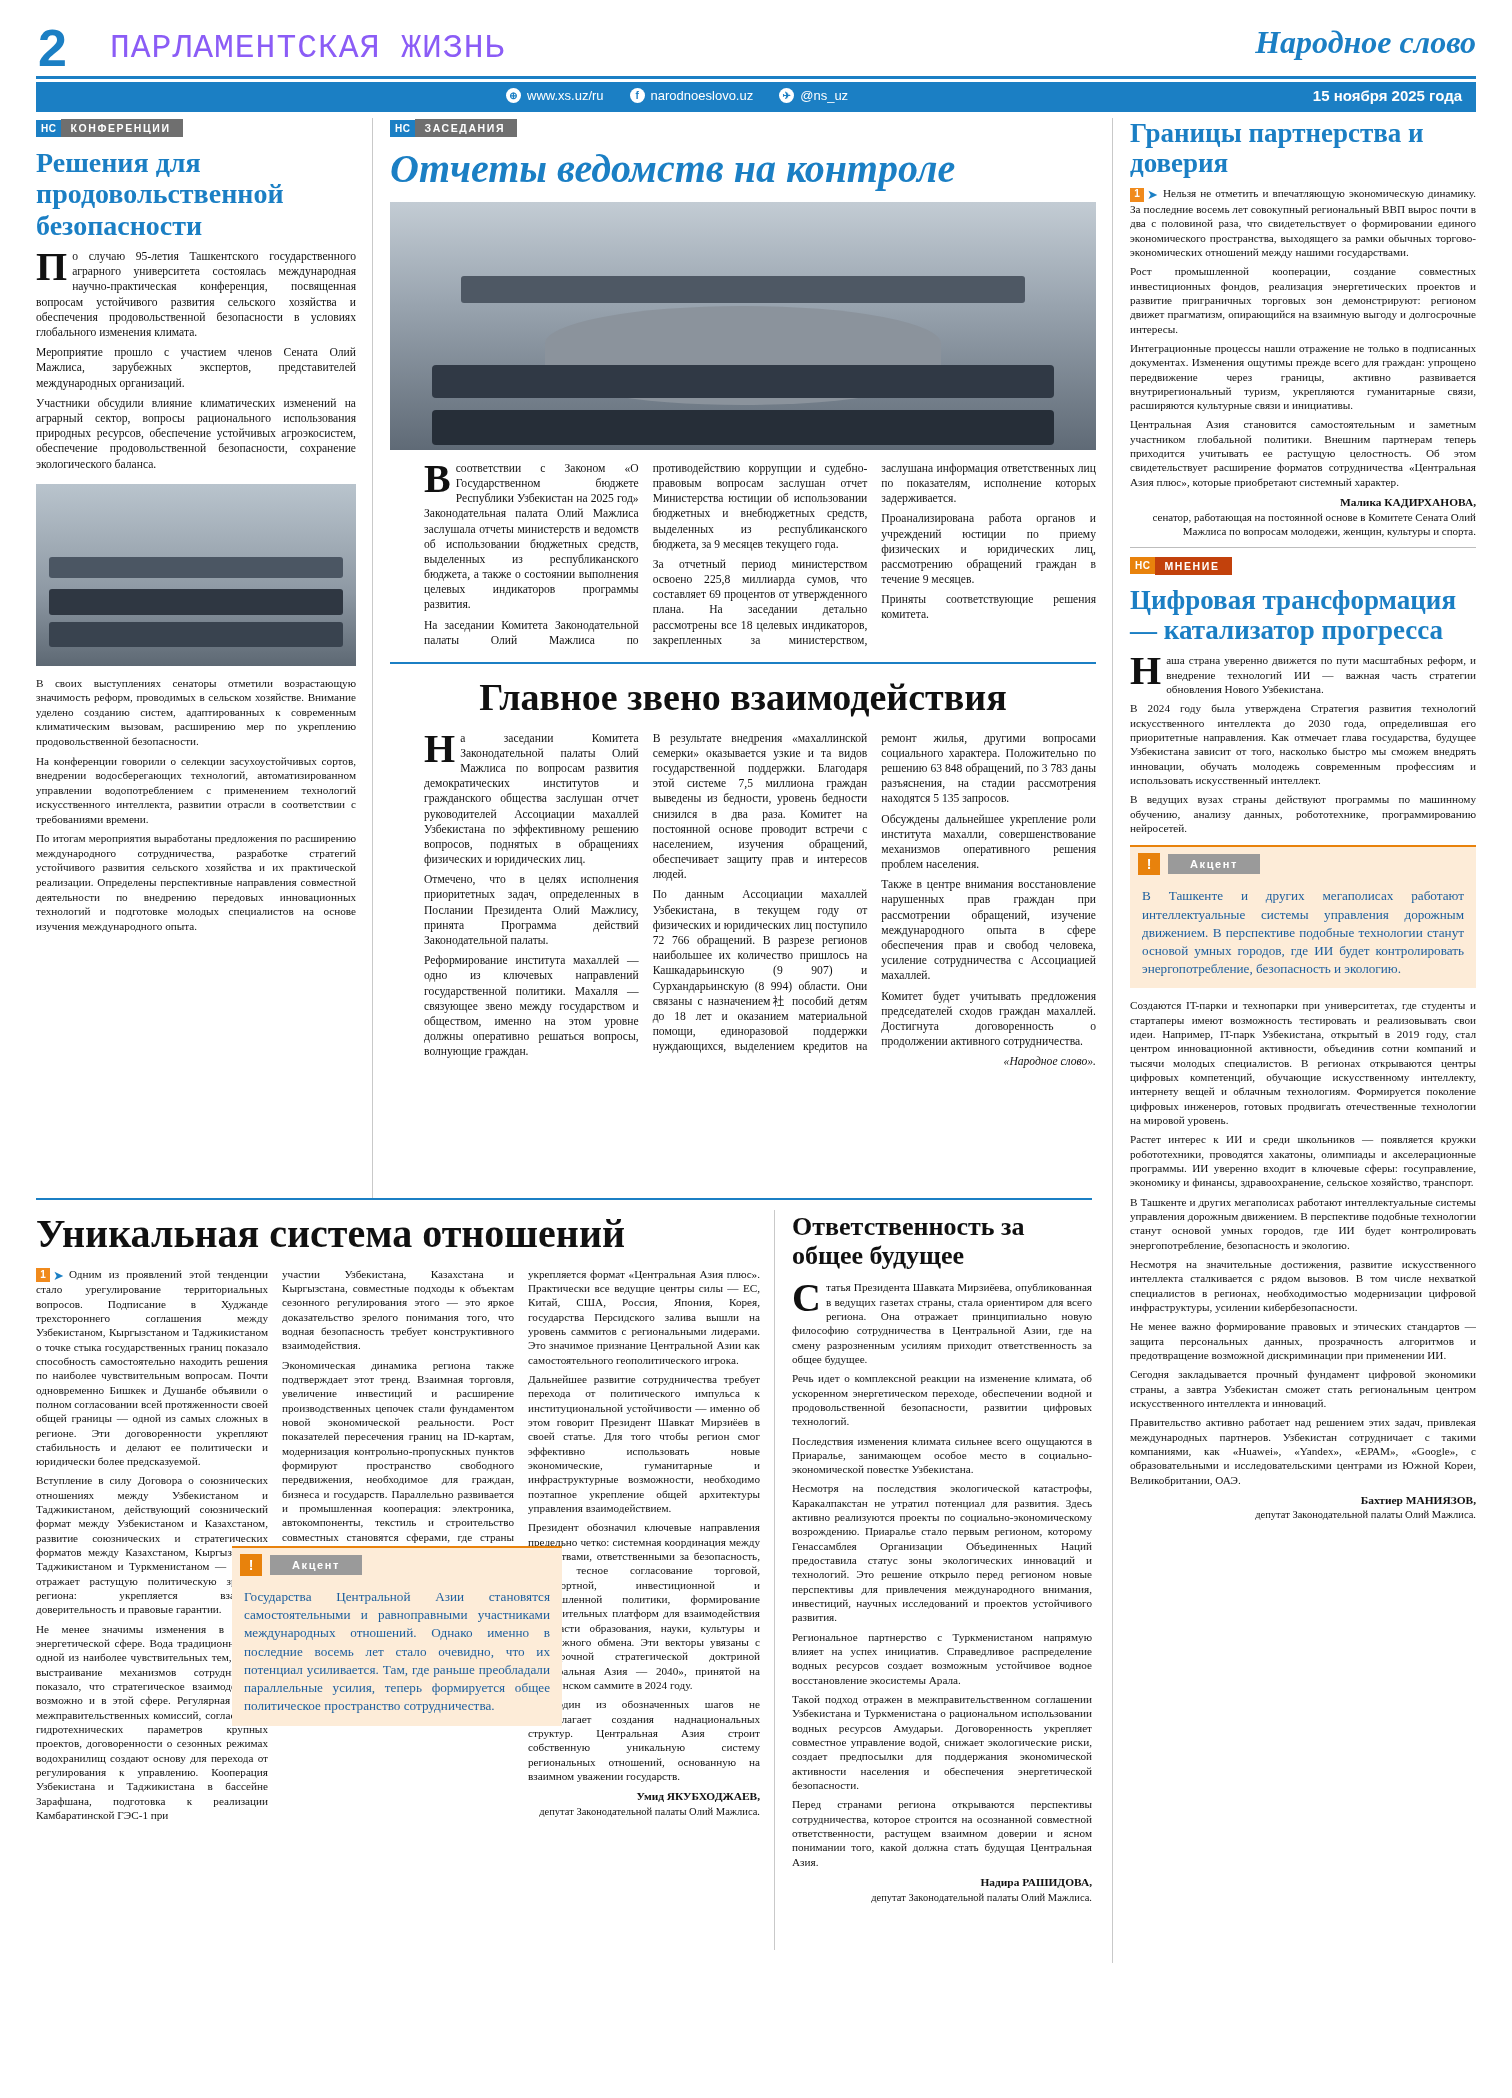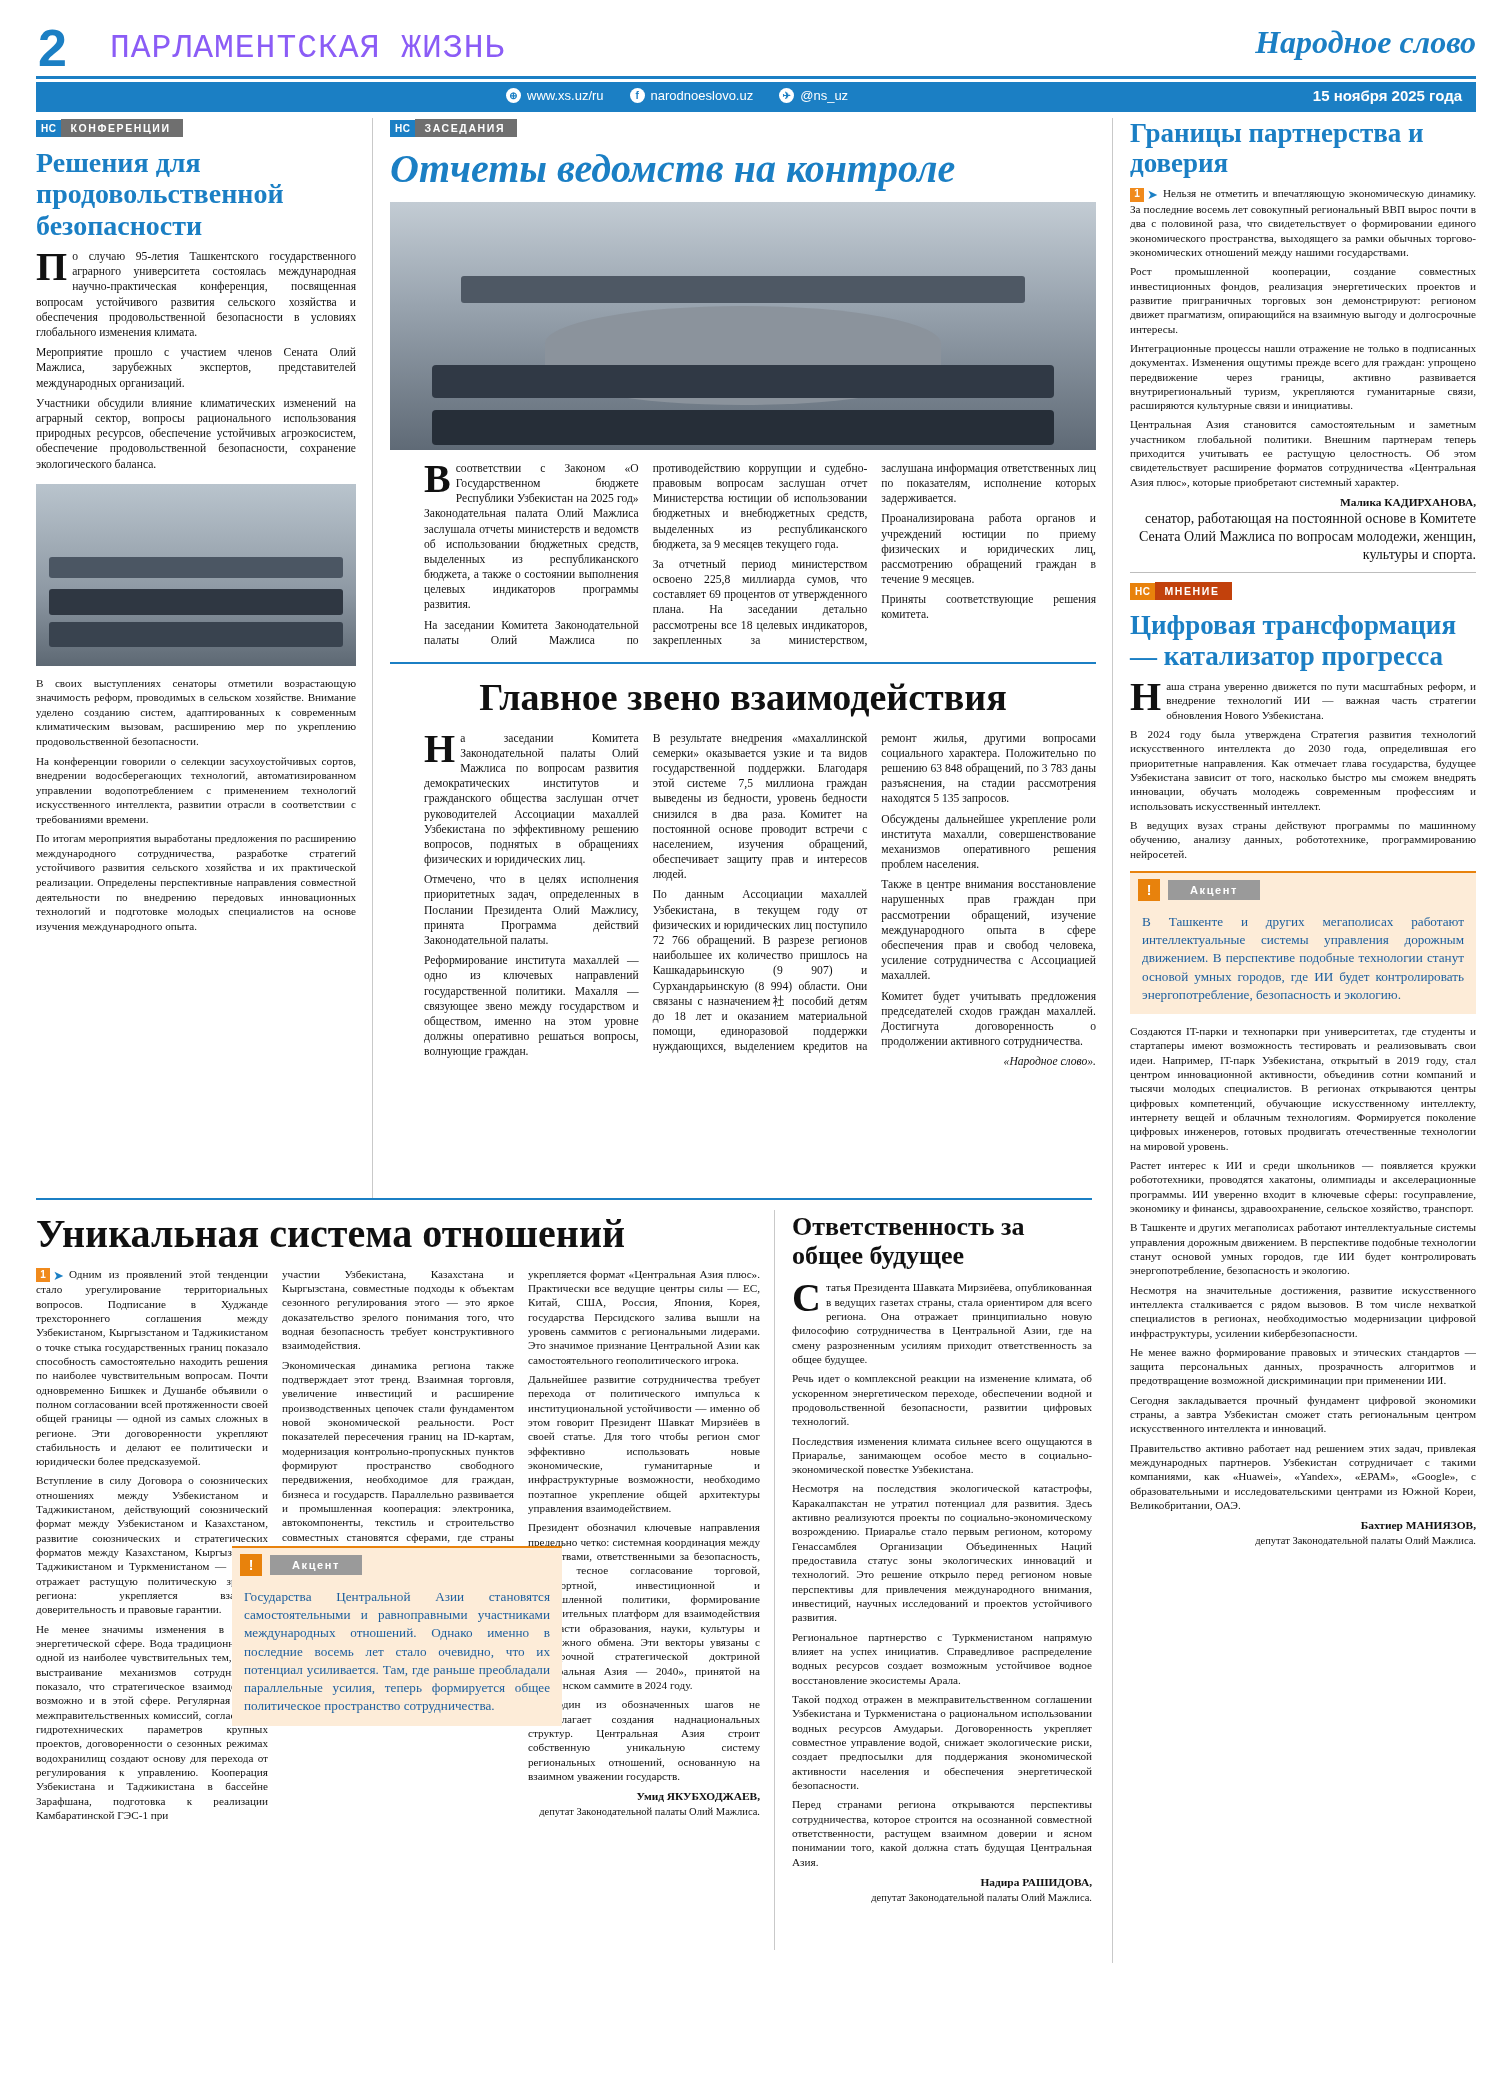--- a/index.html
+++ b/index.html
@@ -237,21 +237,21 @@
             <span class="a">➤</span>
           </span><span>Нельзя не отметить и впечатляющую экономическую динамику. За последние восемь лет совокупный региональный ВВП вырос почти в два с половиной раза, что свидетельствует о формировании единого экономического пространства, выходящего за рамки обычных торгово-экономических отношений между нашими государствами.</span>
       </p>
       <p>Рост промышленной кооперации, создание совместных инвестиционных фондов, реализация энергетических проектов и развитие приграничных торговых зон демонстрируют: регионом движет прагматизм, опирающийся на взаимную выгоду и долгосрочные интересы.</p>
       <p>Интеграционные процессы нашли отражение не только в подписанных документах. Изменения ощутимы прежде всего для граждан: упрощено передвижение через границы, активно развивается внутрирегиональный туризм, укрепляются гуманитарные связи, расширяются культурные связи и инициативы.</p>
       <p>Центральная Азия становится самостоятельным и заметным участником глобальной политики. Внешним партнерам теперь приходится учитывать ее растущую целостность. Об этом свидетельствует расширение форматов сотрудничества «Центральная Азия плюс», которые приобретают системный характер.</p>
     </div>
 
     <div class="sig">
       <b>Малика КАДИРХАНОВА,</b><br>
-      <span style="font-size:14px">сенатор, работающая на постоянной основе в Комитете Сената Олий Мажлиса по вопросам молодежи, женщин, культуры и спорта.</span>
+      <span style="font-size:11px">сенатор, работающая на постоянной основе в Комитете Сената Олий Мажлиса по вопросам молодежи, женщин, культуры и спорта.</span>
     </div>
 
     <div class="hr-thin"></div>
 
     <div class="kicker orange">
       <span class="ns">НС</span>
       <span class="lbl">МНЕНИЕ</span>
     </div>
 
     <h2 class="head" style="font-size:27px;">Цифровая трансформация — катализатор прогресса</h2>

